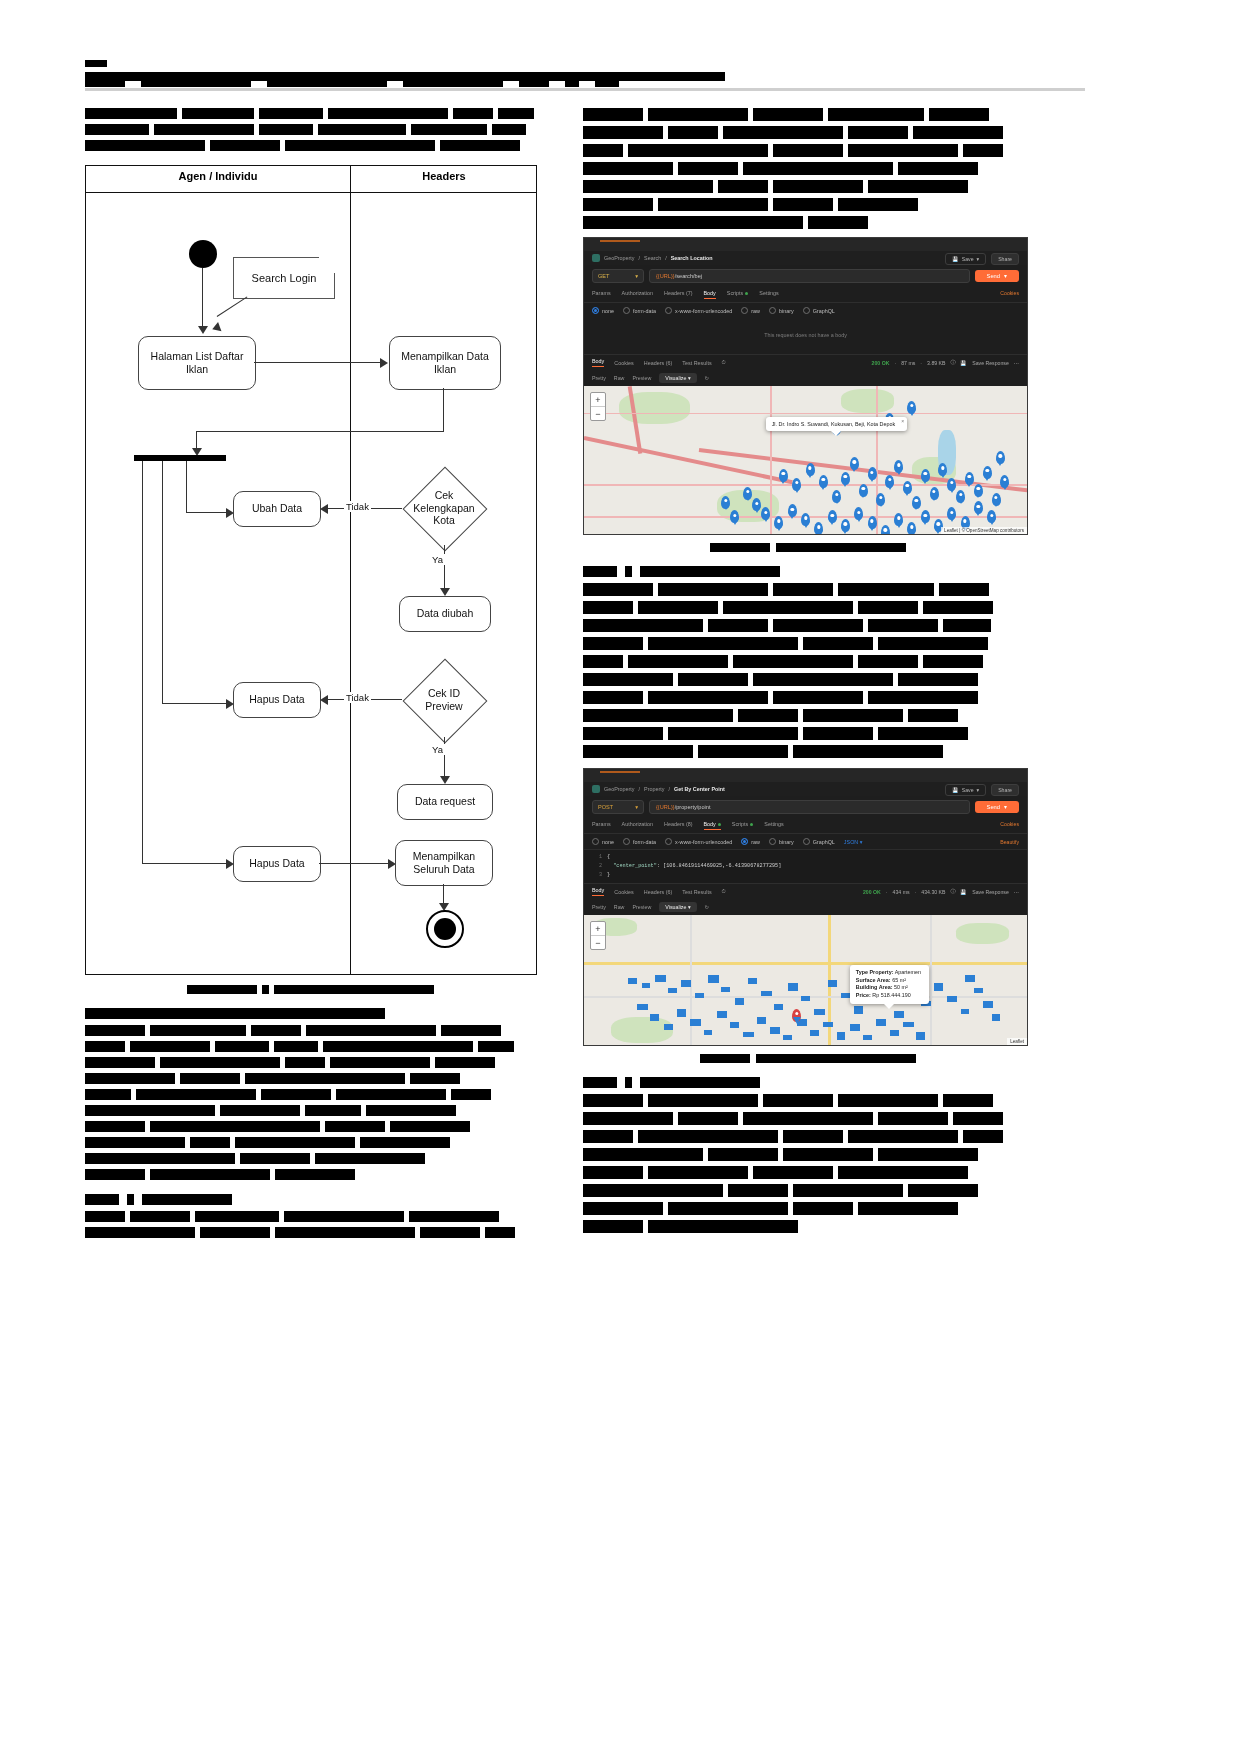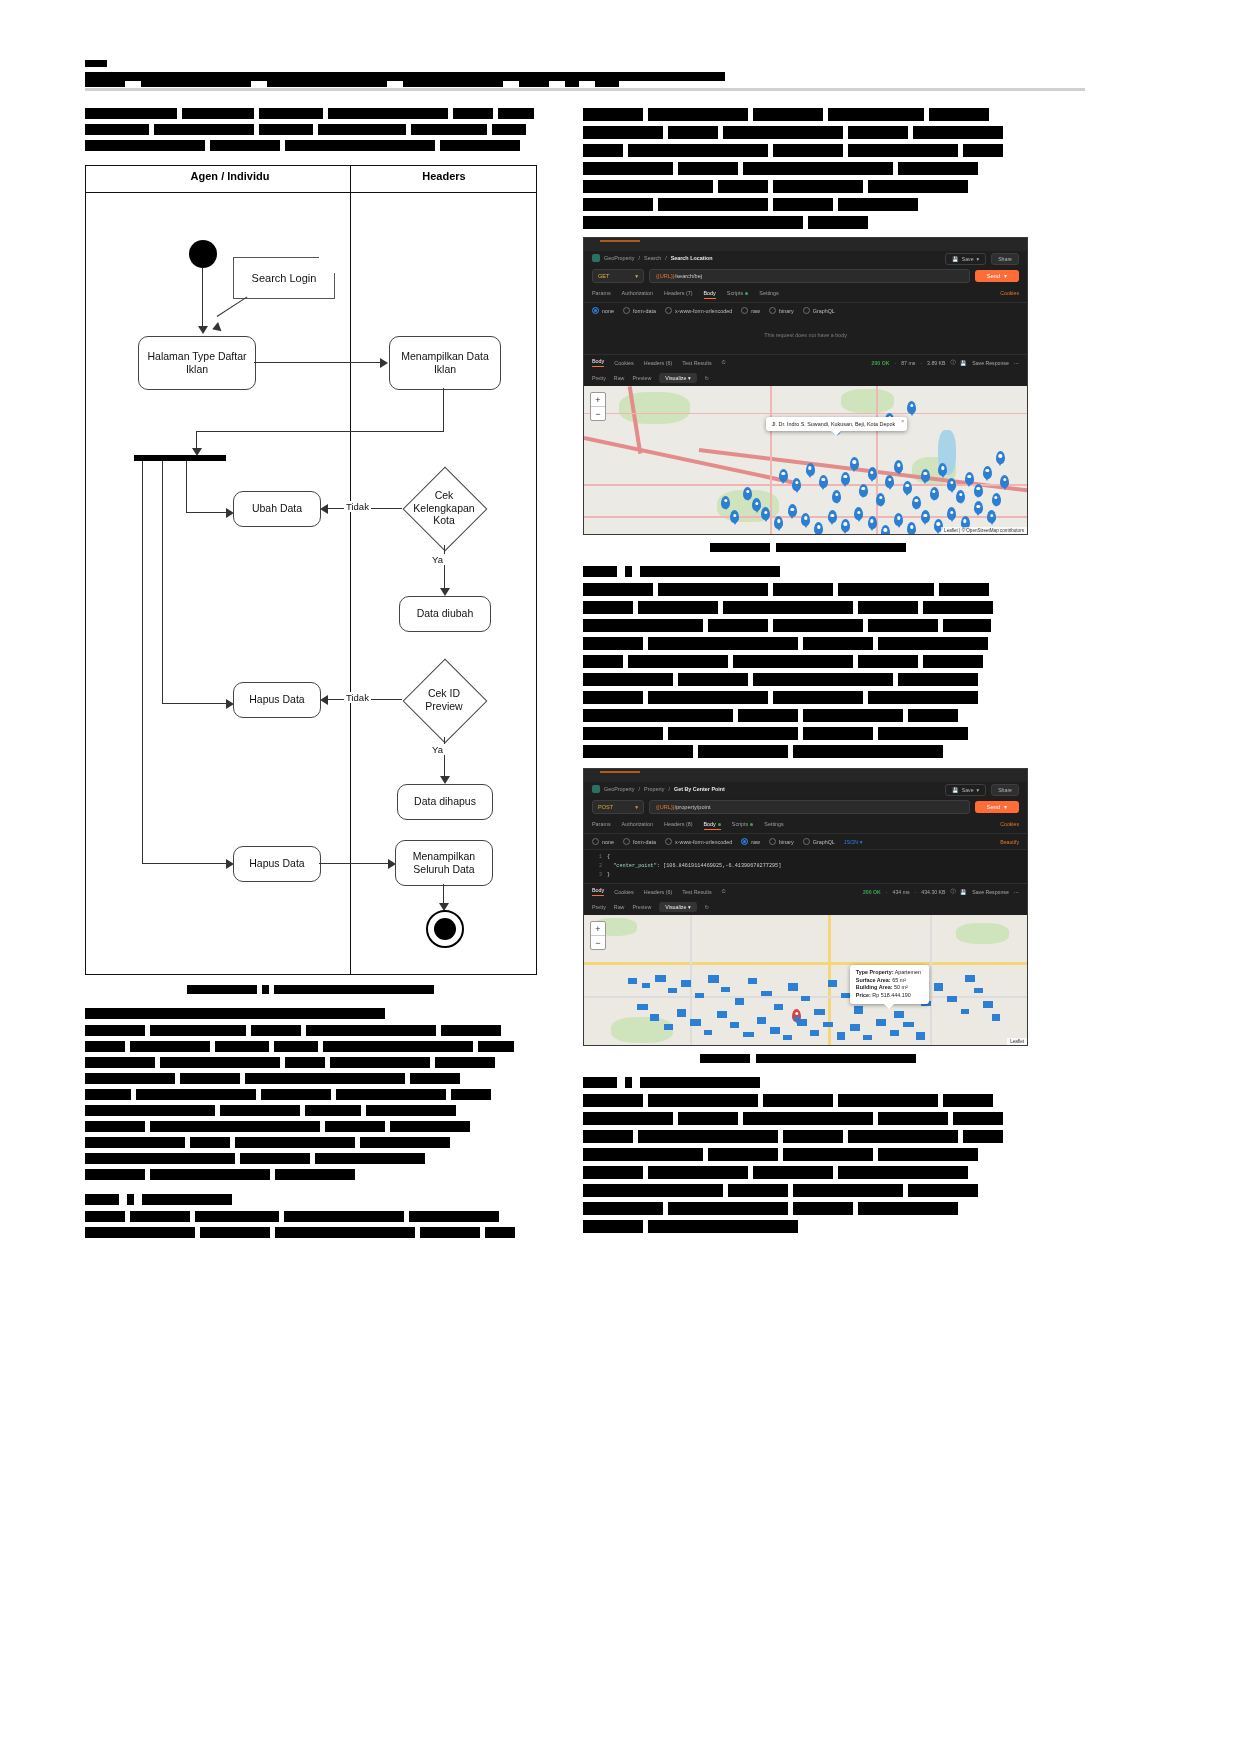--- a/index.html
+++ b/index.html
@@ -154,35 +154,35 @@
           <span class="rb" style="width:120px"></span>
           <span class="rb" style="width:70px"></span>
           <span class="rb" style="width:150px"></span>
           <span class="rb" style="width:80px"></span>
         </div>
     </div>
 
     <div class="diagram">
       <div class="lane-head"></div>
       <div class="swimlane-div"></div>
-      <div class="lane-title" style="left:12px;width:264px;">Agen / Individu</div>
+      <div class="lane-title" style="left:0;width:264px;">Agen / Individu</div>
       <div class="lane-title" style="left:265px;width:186px;">Headers</div>
 
       <div class="startdot" style="left:103px;top:74px;"></div>
       <div class="ln lnv" style="left:116px;top:102px;height:60px;"></div>
       <div class="arw down" style="left:112px;top:160px;"></div>
 
       <div class="note" style="left:147px;top:91px;width:100px;height:40px;">
         <span>Search Login</span>
       </div>
       <div class="ln" style="left:131px;top:150px;width:36px;height:1.2px;transform:rotate(-33deg);transform-origin:left center;"></div>
       <div class="arw left" style="left:126px;top:157px;transform:rotate(-20deg);"></div>
 
       <div class="node" style="left:52px;top:170px;width:116px;height:52px;">
-        <span style="white-space:pre-line">Halaman Type Daftar
+        <span style="white-space:pre-line">Halaman List Daftar
 Iklan</span>
       </div>
 
       <div class="node" style="left:303px;top:170px;width:110px;height:52px;">
         <span style="white-space:pre-line">Menampilkan Data
 Iklan</span>
       </div>
       <div class="ln lnh" style="left:168px;top:196px;width:127px;"></div>
       <div class="arw right" style="left:294px;top:192px;"></div>
 
@@ -233,21 +233,21 @@
 Preview</span>
           </div>
       </div>
       <div class="ln lnh" style="left:242px;top:533px;width:74px;"></div>
       <div class="arw left" style="left:234px;top:529px;"></div>
       <div class="edgelbl" style="left:258px;top:526px;">Tidak</div>
       <div class="ln lnv" style="left:358px;top:571px;height:44px;"></div>
       <div class="arw down" style="left:354px;top:610px;"></div>
       <div class="edgelbl" style="left:344px;top:578px;">Ya</div>
       <div class="node" style="left:311px;top:618px;width:94px;height:34px;">
-        <span>Data dihapus</span>
+        <span>Data request</span>
       </div>
 
       <div class="ln lnh" style="left:56px;top:697px;width:88px;"></div>
       <div class="arw right" style="left:140px;top:693px;"></div>
       <div class="node" style="left:147px;top:680px;width:86px;height:34px;">
         <span>Hapus Data</span>
       </div>
       <div class="ln lnh" style="left:233px;top:697px;width:72px;"></div>
       <div class="arw right" style="left:302px;top:693px;"></div>
       <div class="node" style="left:309px;top:674px;width:96px;height:44px;">

